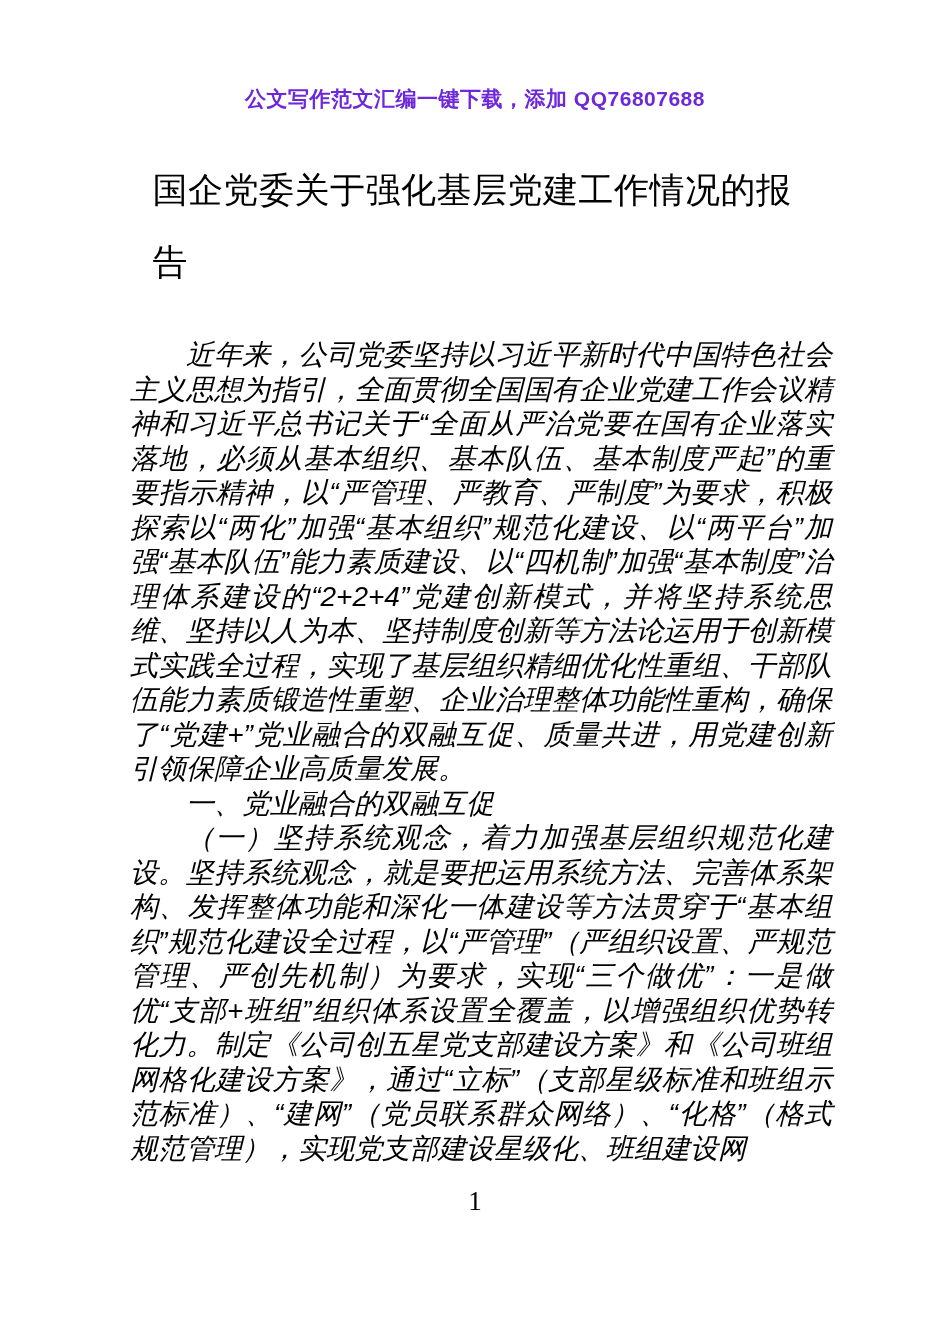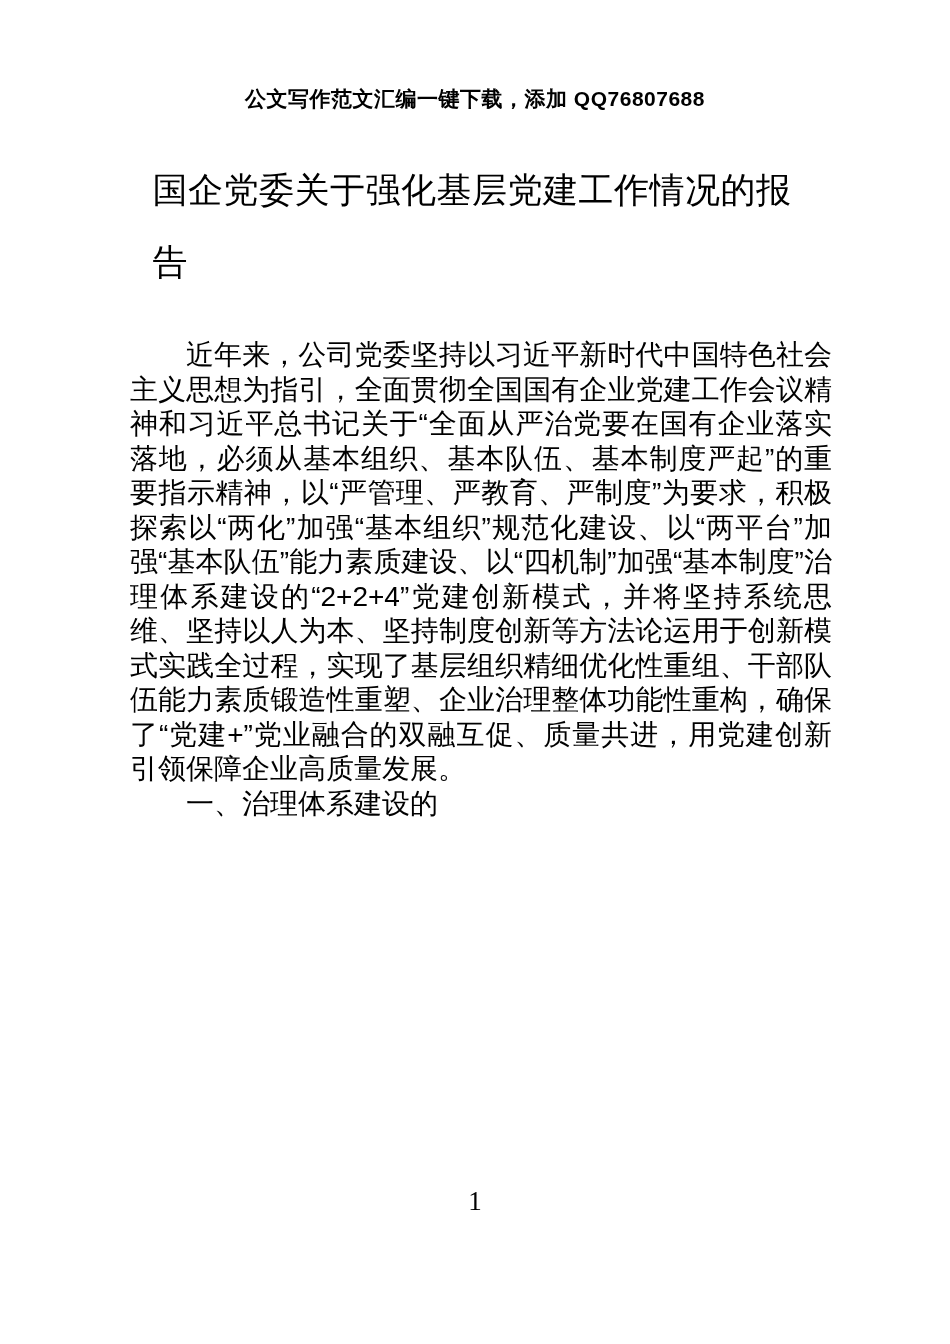--- a/index.html
+++ b/index.html
@@ -13,21 +13,21 @@
     height: 1344px;
     margin: 0 auto;
     background: #ffffff;
     color: #000000;
     font-family: "Liberation Sans", "DejaVu Sans", sans-serif;
     overflow: hidden;
   }
   .promo-header {
     padding-top: 84px;
     text-align: center;
-    color: #000000;
+    color: #6d28d9;
     font-size: 21px;
     line-height: 30px;
     font-weight: bold;
     letter-spacing: 0.5px;
   }
   .doc-title {
     max-width: 645px;
     margin: 40px auto 0 auto;
     font-size: 35px;
     line-height: 72px;
@@ -35,20 +35,21 @@
     text-align: left;
     letter-spacing: 0.5px;
   }
   .doc-body {
     width: 702px;
     margin: 40px 0 0 130px;
     font-size: 28px;
     line-height: 34.5px;
     text-align: justify;
     text-justify: inter-ideograph;
+    font-style: italic;
   }
   .doc-body p {
     margin: 0;
     padding: 0;
     text-indent: 2em;
   }
   .page-footer {
     position: absolute;
     top: 1186px;
     left: 0;
@@ -64,18 +65,19 @@
 <body>
 
 <div class="page">
 
   <div class="promo-header">公文写作范文汇编一键下载，添加 QQ76807688</div>
 
   <h1 class="doc-title">国企党委关于强化基层党建工作情况的报告</h1>
 
   <div class="doc-body">
     <p>近年来，公司党委坚持以习近平新时代中国特色社会主义思想为指引，全面贯彻全国国有企业党建工作会议精神和习近平总书记关于“全面从严治党要在国有企业落实落地，必须从基本组织、基本队伍、基本制度严起”的重要指示精神，以“严管理、严教育、严制度”为要求，积极探索以“两化”加强“基本组织”规范化建设、以“两平台”加强“基本队伍”能力素质建设、以“四机制”加强“基本制度”治理体系建设的“2+2+4”党建创新模式，并将坚持系统思维、坚持以人为本、坚持制度创新等方法论运用于创新模式实践全过程，实现了基层组织精细优化性重组、干部队伍能力素质锻造性重塑、企业治理整体功能性重构，确保了“党建+”党业融合的双融互促、质量共进，用党建创新引领保障企业高质量发展。</p>
-    <p>一、治理体系建设的</p>
+    <p>一、党业融合的双融互促</p>
+    <p>（一）坚持系统观念，着力加强基层组织规范化建设。坚持系统观念，就是要把运用系统方法、完善体系架构、发挥整体功能和深化一体建设等方法贯穿于“基本组织”规范化建设全过程，以“严管理”（严组织设置、严规范管理、严创先机制）为要求，实现“三个做优”：一是做优“支部+班组”组织体系设置全覆盖，以增强组织优势转化力。制定《公司创五星党支部建设方案》和《公司班组网格化建设方案》，通过“立标”（支部星级标准和班组示范标准）、“建网”（党员联系群众网络）、“化格”（格式规范管理），实现党支部建设星级化、班组建设网</p>
   </div>
 
   <div class="page-footer">1</div>
 
 </div>
 
 </body></html>

